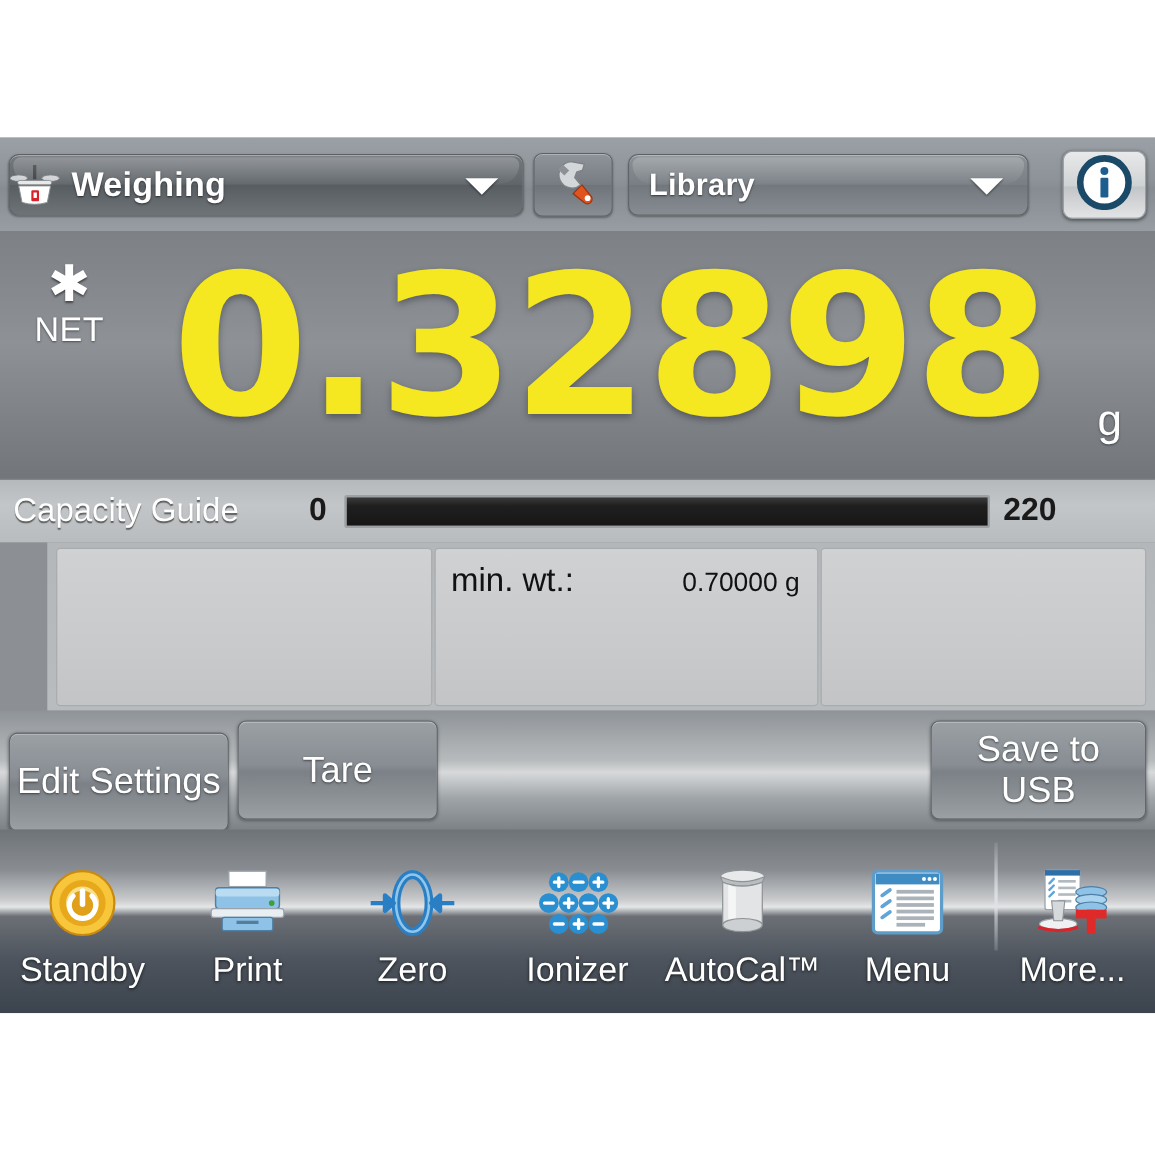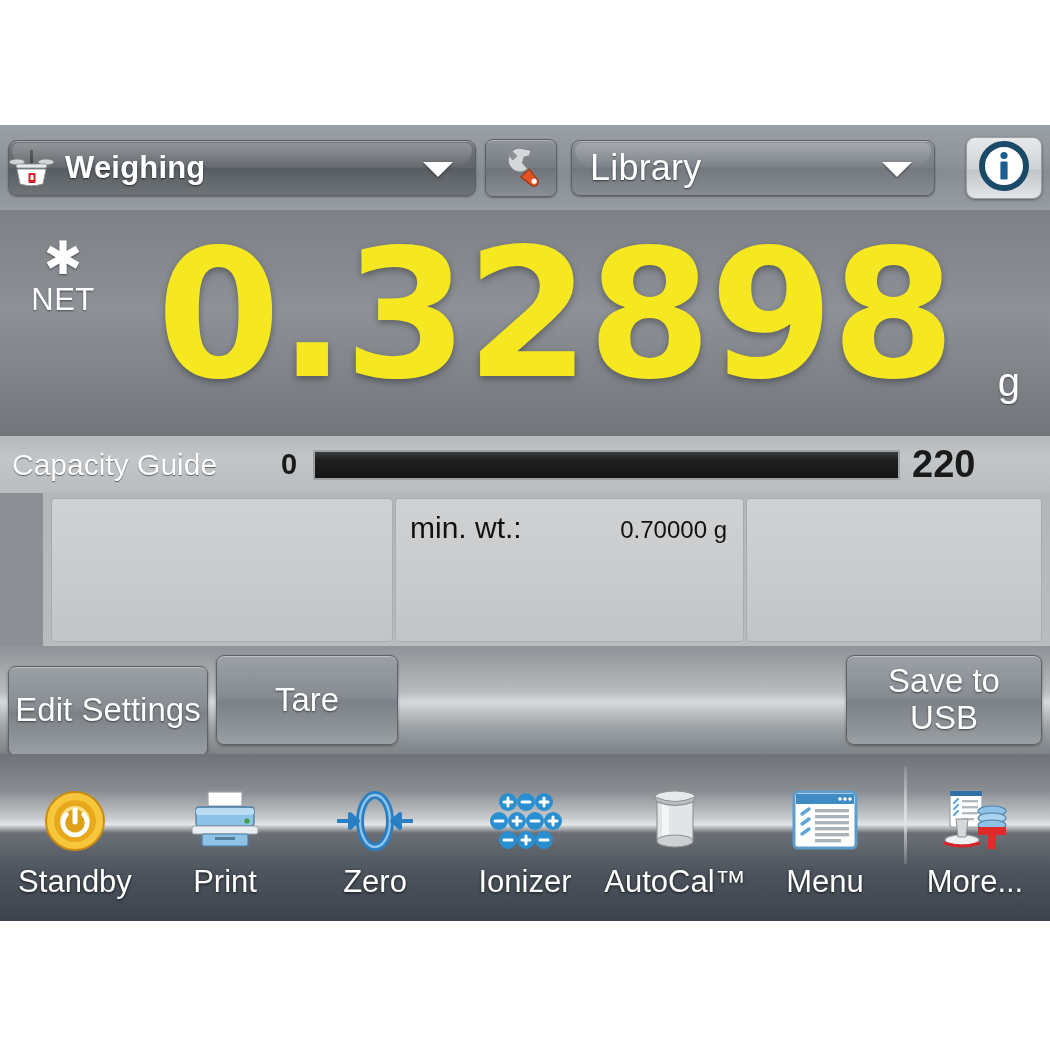--- a/index.html
+++ b/index.html
@@ -67,21 +67,21 @@
   }
 
   .sel-label {
     color: #ffffff;
     font-size: 31px;
     font-weight: bold;
     text-shadow: 0 1px 2px rgba(0,0,0,0.6);
     letter-spacing: 0.2px;
     white-space: nowrap;
   }
-  .sel-lib .sel-label { font-weight: normal; font-size: 36px; }
+  .sel-lib .sel-label { font-weight: bold; font-size: 28px; }
 
   .caret {
     position: absolute;
     right: 22px;
     top: 50%;
     margin-top: -6px;
     width: 0; height: 0;
     border-left: 15px solid transparent;
     border-right: 15px solid transparent;
     border-top: 15px solid #ffffff;
@@ -185,21 +185,21 @@
     height: 30px;
     background: linear-gradient(to bottom, #3c3c3c 0%, #1f1f1f 30%, #161616 100%);
     border: 2px solid #9ea1a4;
     border-radius: 2px;
     box-sizing: border-box;
   }
   .cap-fill { height: 100%; width: 0%; background: #f6e820; }
   .cap-max {
     position: absolute;
     left: 912px;
-    font-size: 38px;
+    font-size: 29px;
     font-weight: bold;
     color: #1a1a1a;
   }
 
   
   .panels {
     position: relative;
     height: 153px;
     padding: 5px 8px 0 8px;
     background: linear-gradient(to bottom, #b4b7b9 0%, #b9bcbe 100%);

